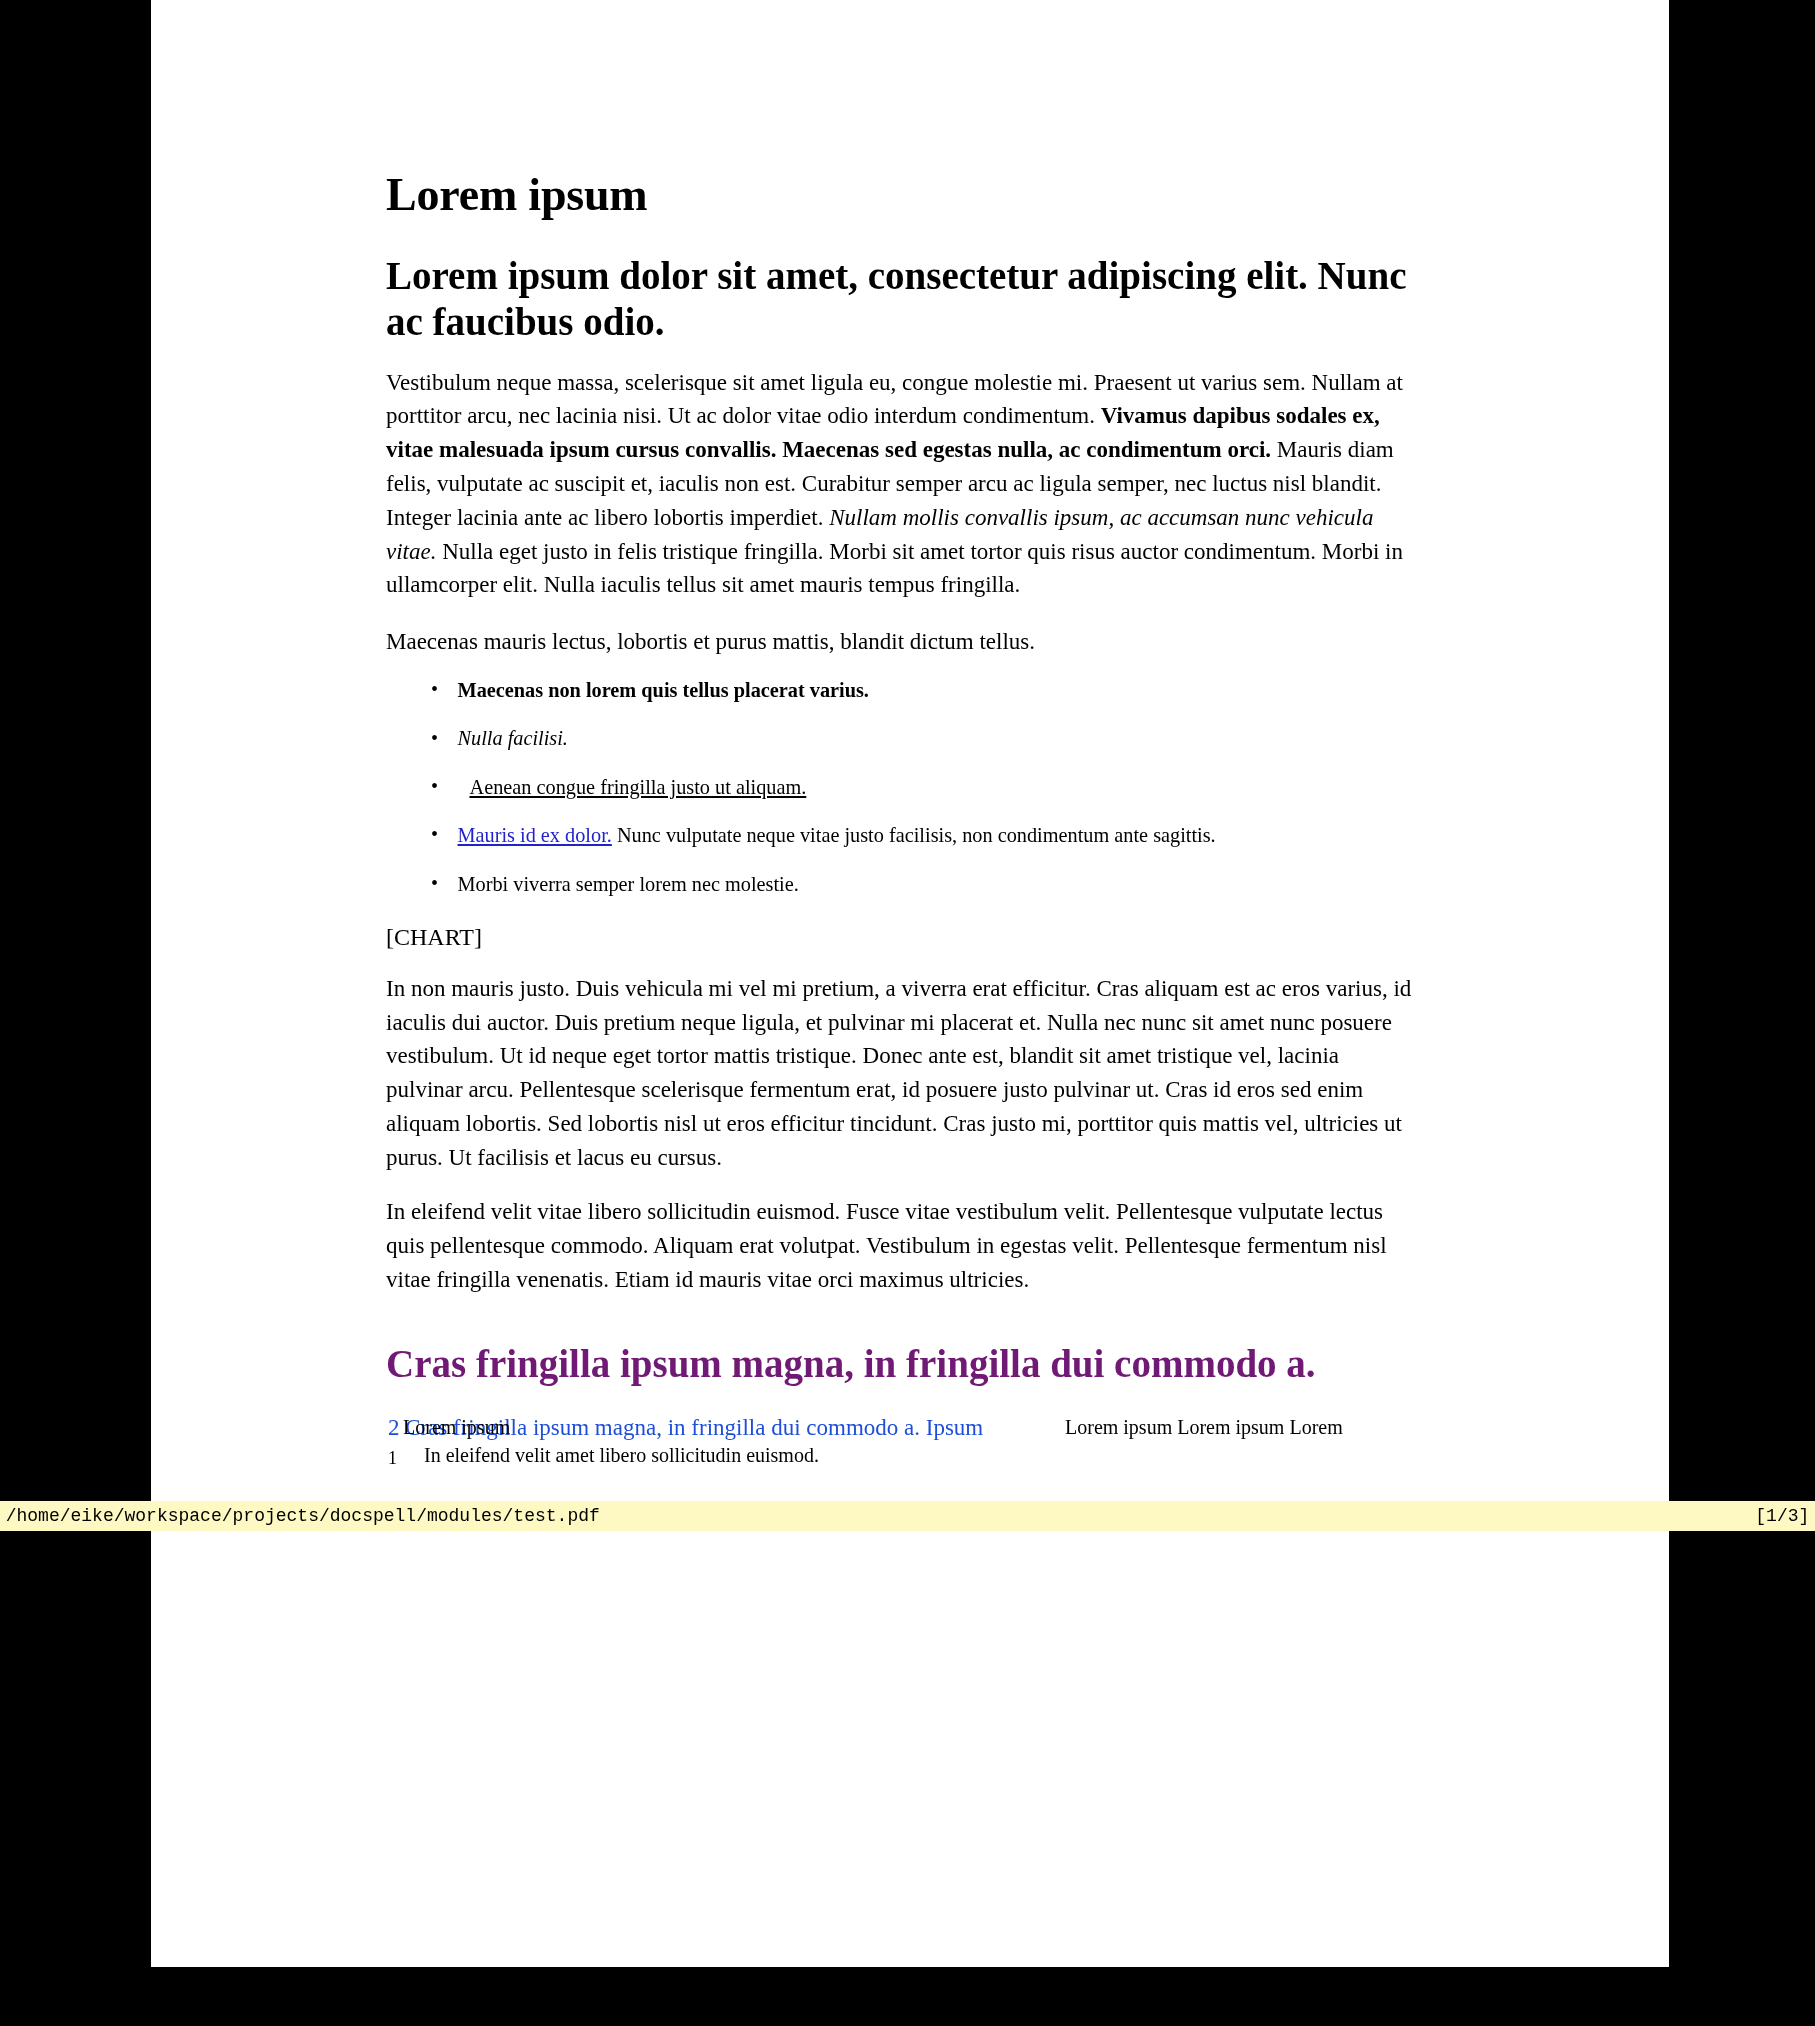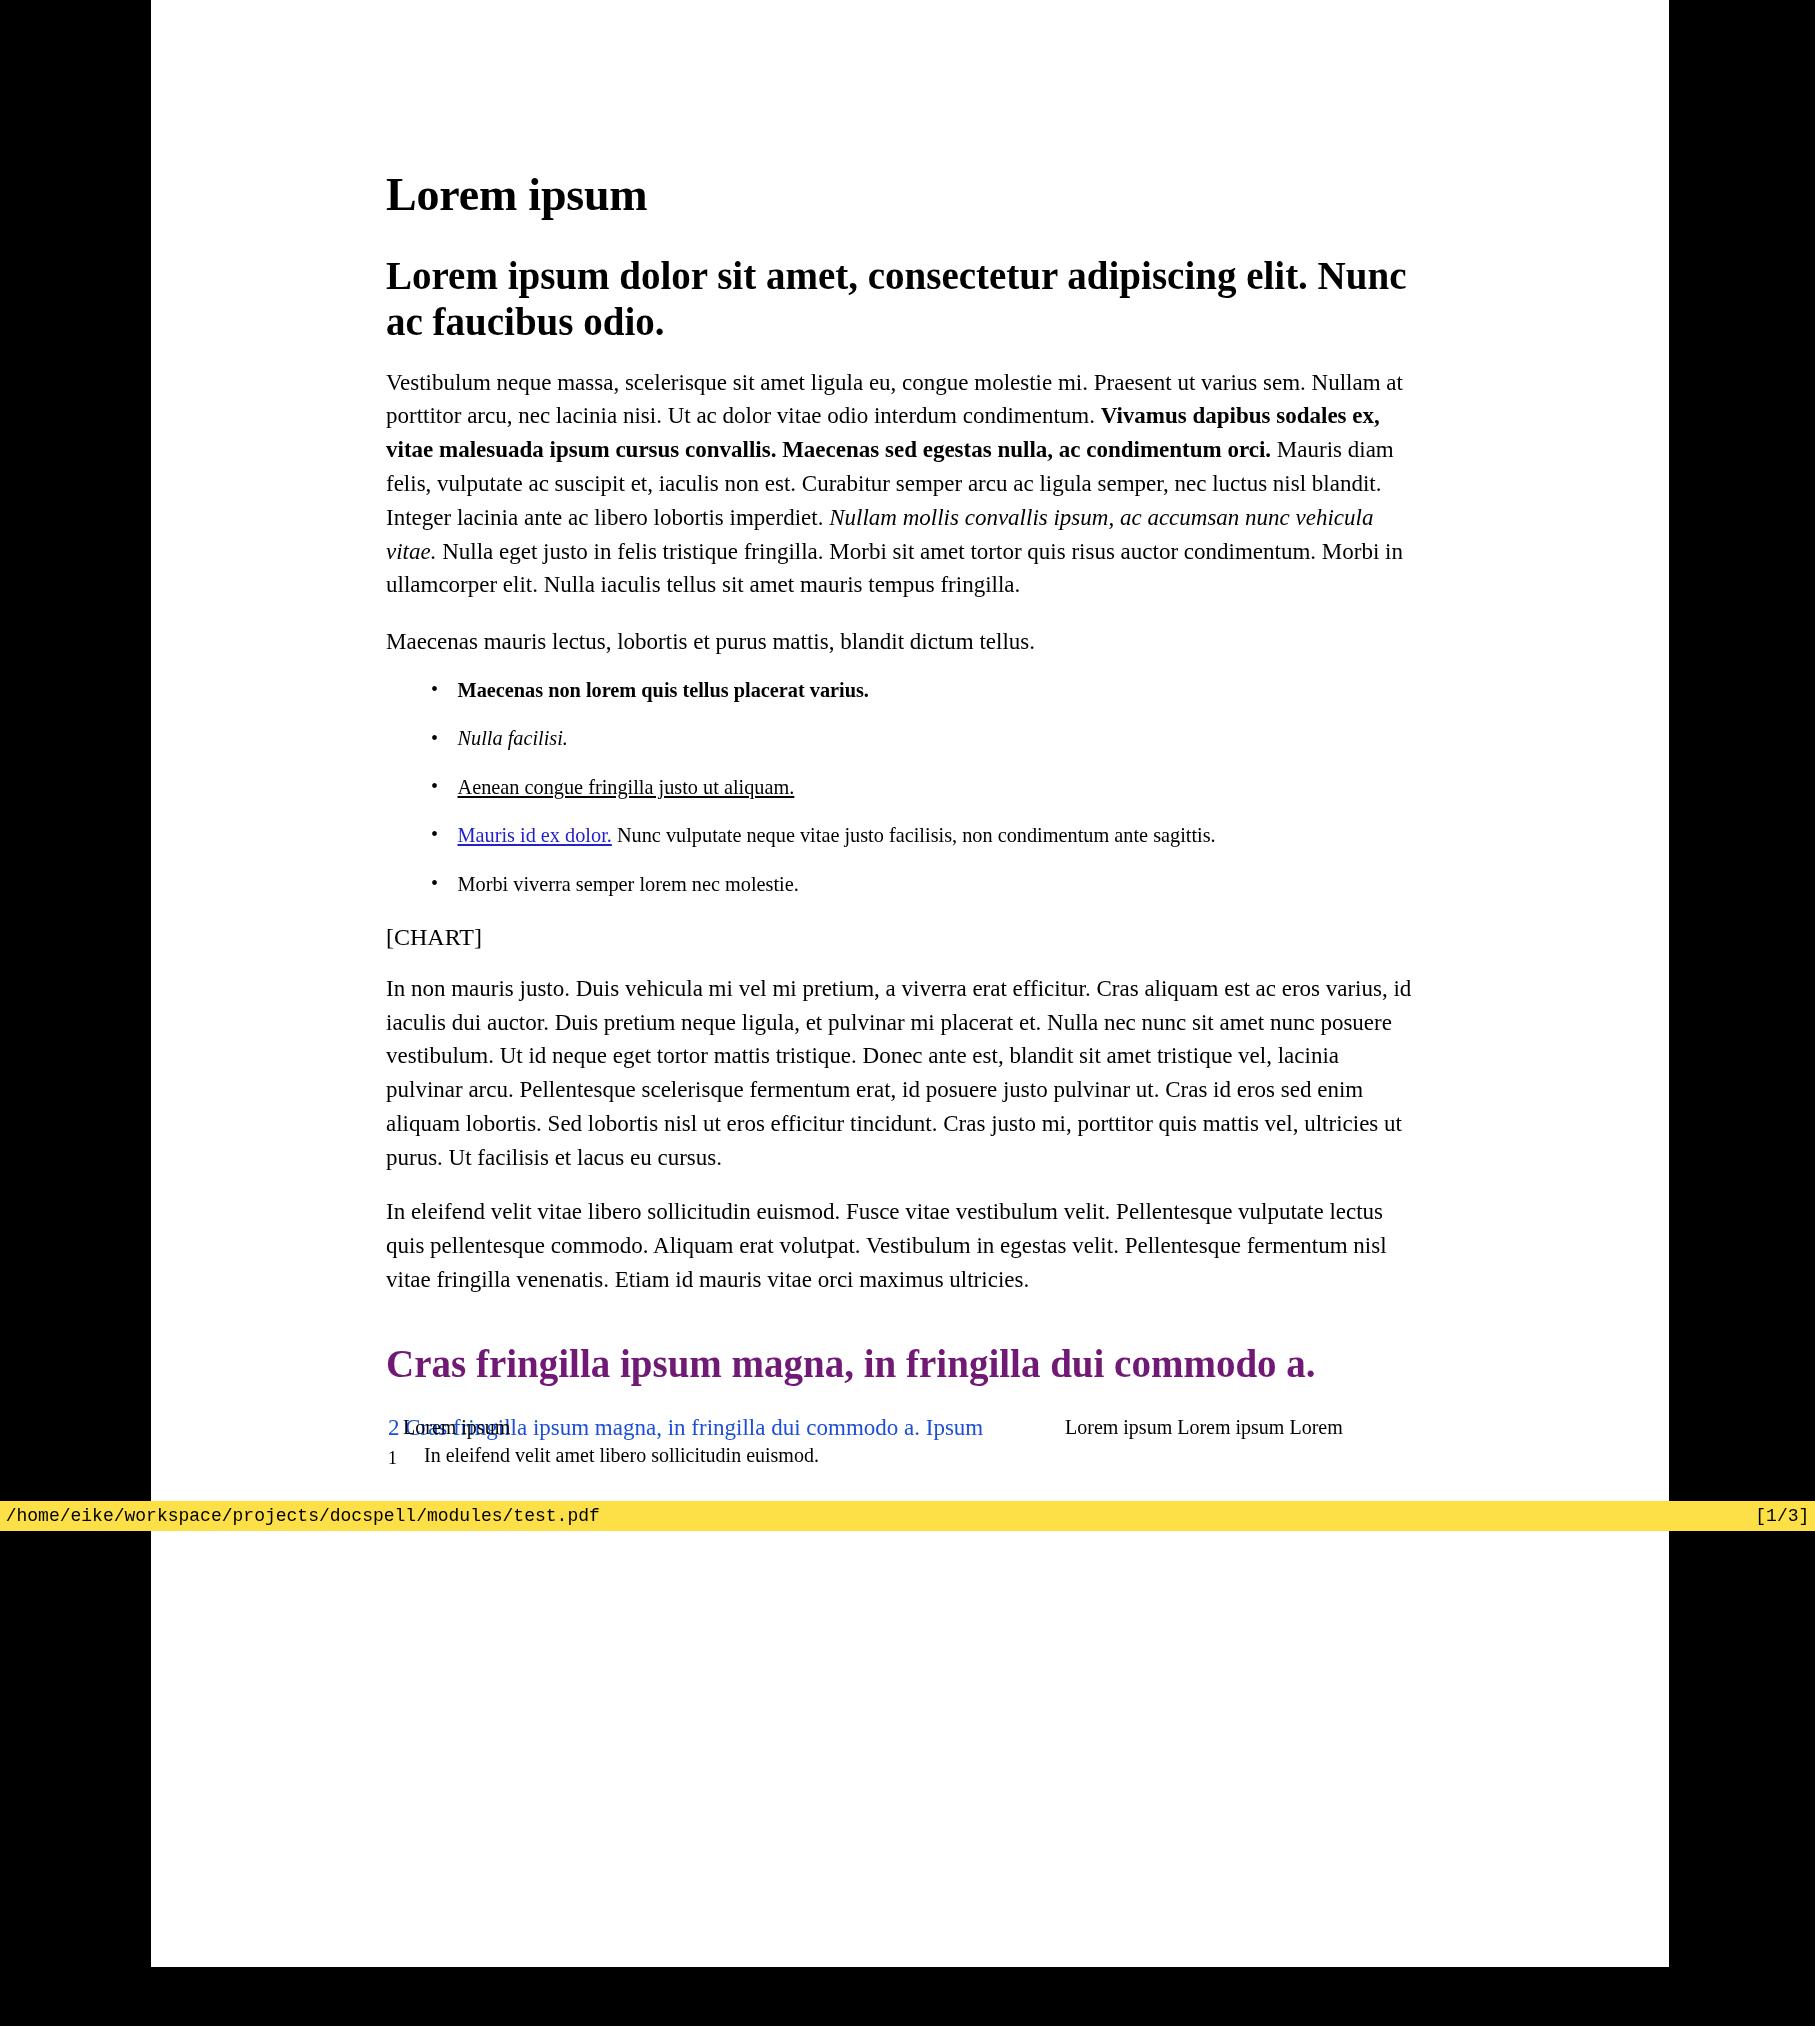--- a/index.html
+++ b/index.html
@@ -87,21 +87,21 @@
   }
   ul.bullets li::before {
     content: "\2022";
     position: absolute;
     left: 0;
     top: -0.9px;
     font-size: 20px;
   }
   .b { font-weight: bold; }
   .i { font-style: italic; }
-  .u { text-decoration: underline; }
+  .u { text-decoration: underline; margin-left: 12px; }
   .link { color: #2222cc; text-decoration: underline; }
   .chart-placeholder {
     font-family: "Liberation Serif", serif;
     font-size: 24px;
     margin: 24.6px 0 0 0;
     color: #000;
   }
   .twocol {
     margin-top: 28px;
     position: relative;
@@ -150,21 +150,21 @@
     font-family: "Liberation Serif", serif;
     font-size: 23px;
     color: #1d4ed8;
   }
   #statusbar {
     position: absolute;
     left: 0;
     bottom: 0;
     width: 1815px;
     height: 30px;
-    background: #fde047;
+    background: #fef9c3;
     color: #000000;
     font-family: "Liberation Mono", monospace;
     font-size: 18px;
     line-height: 30px;
     display: flex;
     justify-content: space-between;
     align-items: center;
     box-sizing: border-box;
     padding: 0 5.7px;
   }

